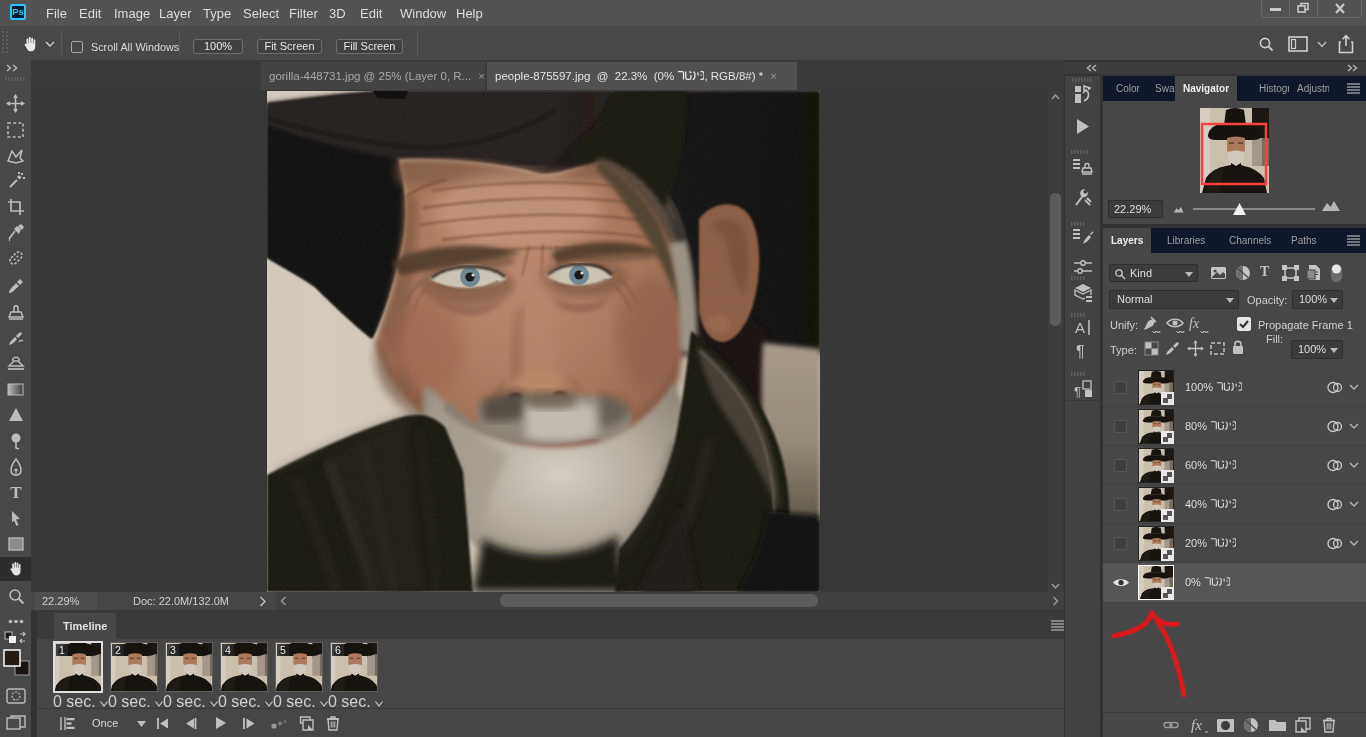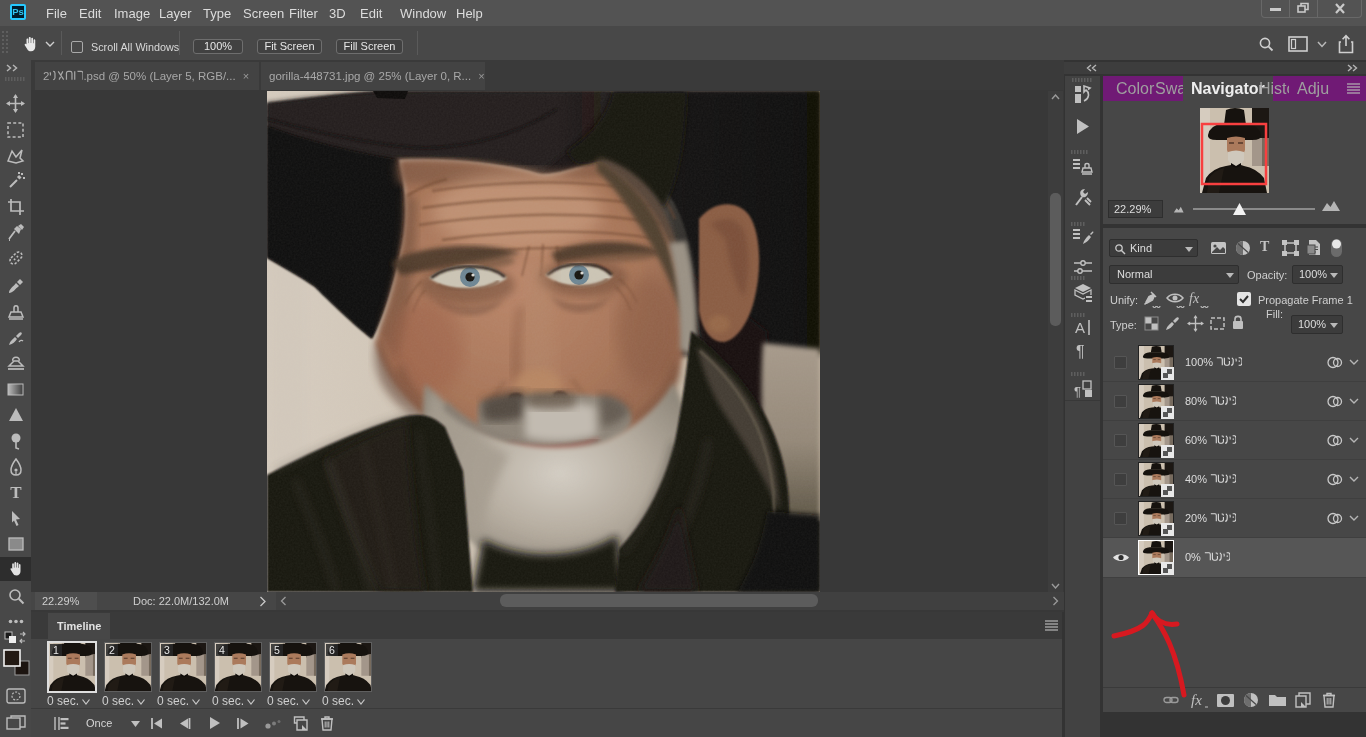--- a/index.html
+++ b/index.html
@@ -26,34 +26,34 @@
 .dtab .x{color:#9a9a9a;margin-left:7px;font-size:11px}
 .dtab.act{background:#515151;color:#e4e4e4}
 
 #canvasarea{left:31px;top:90px;width:1033px;height:522px;background:#383838}
 #vscroll{position:absolute;left:1017px;top:1px;width:15px;height:501px;background:#3d3d3d}
 #vthumb{position:absolute;left:2px;top:102px;width:11px;height:133px;background:#5c5c5c;border-radius:5px}
 #statusbar{position:absolute;left:0;top:502px;width:1033px;height:18px;background:#464646;color:#cfcfcf;font-size:11px}
 #hscrollzone{position:absolute;left:245px;top:0;width:788px;height:18px;background:#404040}
 #hthumb{position:absolute;left:224px;top:2px;width:318px;height:13px;background:#5c5c5c;border-radius:6px}
 
-#timeline{left:31px;top:612px;width:1031px;height:125px;background:#000000}
+#timeline{left:37px;top:612px;width:1031px;height:125px;background:#000000}
 #tltabrow{position:absolute;left:0;top:0;width:1031px;height:27px;background:#3a3a3a}
 #tltab{position:absolute;left:17px;top:1px;height:26px;background:#474747;color:#e2e2e2;font-size:11px;font-weight:bold;line-height:26px;padding:0 9px}
 #tlframes{position:absolute;left:0;top:27px;width:1031px;height:69px;background:#464646}
 #tlctrl{position:absolute;left:0;top:96px;width:1031px;height:29px;background:#464646;border-top:1px solid #3a3a3a}
 .frame{position:absolute;top:4px;width:46px;height:48px;background:#2a2a2a;outline:1px solid #5f5f5f}
 .frame .num{position:absolute;left:1px;top:1px;background:rgba(40,40,40,.85);color:#e8e8e8;font-size:10.5px;padding:0 3px;z-index:3}
-.fdur{position:absolute;top:56px;color:#cfcfcf;font-size:12px;height:13px;line-height:13px}
+.fdur{position:absolute;top:56px;color:#cfcfcf;font-size:16px;height:13px;line-height:13px}
 
 #dock{left:1064px;top:60px;width:302px;height:677px;background:#333}
 #dockbar{position:absolute;left:0;top:2px;width:302px;height:12px;background:#3d3d3d;color:#b9b9b9}
 #strip{position:absolute;left:1px;top:16px;width:35px;height:661px;background:#424242}
 #pcol{position:absolute;left:39px;top:16px;width:263px}
-.ptabs{position:relative;height:25px;background:#701a75;color:#9f9f9f;font-size:16px}
+.ptabs{position:relative;height:25px;background:#0f172a;color:#9f9f9f;font-size:10px}
 .ptab{position:absolute;top:0;height:25px;line-height:25px;padding:0 8px;white-space:nowrap;overflow:hidden}
 .ptab.act{background:#474747;color:#eee;font-weight:bold}
 .pbody{position:relative;background:#474747;font-size:11px;color:#cfcfcf}
 .combo{position:absolute;background:#3c3c3c;border:1px solid #2e2e2e;border-radius:2px;color:#dedede;font-size:11px}
 .combo .cv2{position:absolute;right:4px;top:7px}
 .lrow{position:absolute;left:0;width:263px;height:39px;border-bottom:1px solid #3f3f3f;color:#dcdcdc;font-size:11px}
 .lthumb{position:absolute;left:36px;top:3px;width:34px;height:33px;background:#b9ad9e;outline:1px solid #222}
 .lcheck{position:absolute;left:11px;top:13px;width:13px;height:13px;background:#3e3e3e;border:1px solid #555;border-radius:1px}
 .sfbadge{position:absolute;right:-1px;bottom:-1px;width:13px;height:13px;background:#e8e8e8}
 #larrow{left:1064px;top:60px;width:302px;height:677px;pointer-events:none}
@@ -82,21 +82,21 @@
 </defs>
 </svg>
 
 <div class="abs" id="menubar">
   <div class="abs" id="pslogo">Ps</div>
   <div class="mi" style="left:46px">File</div>
   <div class="mi" style="left:79px">Edit</div>
   <div class="mi" style="left:114px">Image</div>
   <div class="mi" style="left:159px">Layer</div>
   <div class="mi" style="left:203px">Type</div>
-  <div class="mi" style="left:243px">Screen</div>
+  <div class="mi" style="left:243px">Select</div>
   <div class="mi" style="left:289px">Filter</div>
   <div class="mi" style="left:329px">3D</div>
   <div class="mi" style="left:360px">Edit</div>
   <div class="mi" style="left:400px">Window</div>
   <div class="mi" style="left:456px">Help</div>
   <div class="abs" id="winbtns">
     <div><svg width="27" height="17">
             <rect x="8" y="8" width="11" height="3" fill="#c9c9c9"></rect>
           </svg></div>
     <div><svg width="27" height="17">
@@ -291,31 +291,30 @@
         <rect x="1" y="1" width="18" height="14" rx="2" fill="none" stroke="#bcbcbc" stroke-width="1.4"></rect>
         <circle cx="10" cy="8" r="4" fill="none" stroke="#bcbcbc" stroke-width="1.2" stroke-dasharray="2 1.5"></circle>
       </svg>
   <svg class="abs" style="left:6px;top:655px" width="20" height="16">
         <rect x="1" y="3" width="13" height="11" fill="none" stroke="#bcbcbc" stroke-width="1.4"></rect>
         <path d="M5 3 V1 H19 V12 H14" fill="none" stroke="#bcbcbc" stroke-width="1.4"></path>
       </svg>
 </div>
 
 <div class="abs" id="tabbar">
-  <div class="dtab" style="left:4px;width:224px">2<svg width="34" height="11" viewBox="0 0 37 11" style="vertical-align:-1px">
-          <g stroke="#a8a8a8" stroke-width="1.3" fill="none">
-            <path d="M1,2 Q2,3 1.5,5.5"></path>
-            <path d="M4.5,1 Q6.5,1 6.5,3 V8 Q6.5,10 4.5,10"></path>
-            <path d="M10,1 L16,10 M15,1 L13,5 M11,10 L12.5,7"></path>
-            <path d="M19,10 V3 Q19,1 21,1 H23 Q25,1 25,3 V10"></path>
-            <path d="M28,1 V10"></path>
-            <path d="M31,1 H35 Q37,1 37,3 V10"></path>
-          </g>
-        </svg>.psd @ 50% (Layer 5, RGB/...<span class="x">×</span></div>
   <div class="dtab" style="left:230px;width:224px">gorilla-448731.jpg @ 25% (Layer 0, R...<span class="x">×</span></div>
+  <div class="dtab act" style="left:456px;width:310px"><span style="color:#e2e2e2">people-875597.jpg&nbsp; @&nbsp; 22.3%&nbsp; (0% <svg width="27" height="11" viewBox="0 0 31 11" style="vertical-align:-1px">
+            <g stroke="#e4e4e4" stroke-width="1.5" fill="none">
+              <path d="M1,1 H6 Q7.5,1 7.5,3 V10"></path>
+              <path d="M10,1 V7 Q10,10 12,10 H14 Q16,10 16,8 V5 M16,3 Q16,1 14,1.5"></path>
+              <path d="M19,1 L20.5,3 V6 Q20.5,10 18,10"></path>
+              <path d="M23.5,2 Q24.5,3 24,5.5"></path>
+              <path d="M27,1 H29.5 Q31,2 31,4 V7 Q31,9 29.5,10 H27 M27,5 H28.5"></path>
+            </g>
+          </svg>, RGB/8#) *</span><span class="x">×</span></div>
 </div>
 
 <div class="abs" id="canvasarea">
   <div class="abs" id="photo" style="left:236px;top:1px;width:553px;height:501px;background:#c9bcab">
   <svg width="553" height="501" viewBox="0 0 553 501">
     <defs>
       <linearGradient id="bgg" x1="0" y1="0" x2="1" y2="0">
         <stop offset="0" stop-color="#d7cdc0"></stop>
               <stop offset=".5" stop-color="#cdc1b0"></stop>
         <stop offset="1" stop-color="#c3b5a2"></stop>
@@ -747,21 +746,21 @@
           <rect x="10" y="2" width="8" height="8" fill="none" stroke="#c0c0c0" stroke-width="1.3"></rect>
           <text x="1" y="17" font-size="13" fill="#c0c0c0" font-family="Liberation Sans">¶</text>
           <rect x="12" y="11" width="7" height="7" fill="#c0c0c0"></rect>
         </svg>
   </div>
 
   <div id="pcol">
     <div class="ptabs">
       <div class="ptab" style="left:5px">Color</div>
       <div class="ptab" style="left:44px;width:36px;padding-right:0">Swatch</div>
-      <div class="ptab act" style="left:80px">Navigator</div>
+      <div class="ptab act" style="left:72px">Navigator</div>
       <div class="ptab" style="left:148px;width:38px;padding-right:0">Histogr</div>
       <div class="ptab" style="left:186px;width:40px;padding-right:0">Adjustm</div>
       <svg style="position:absolute;right:6px;top:7px" width="13" height="11">
             <g stroke="#b5b5b5" stroke-width="1.2">
               <path d="M0 1 H13"></path>
               <path d="M0 4 H13"></path>
               <path d="M0 7 H13"></path>
               <path d="M0 10 H13"></path>
             </g>
           </svg>
@@ -779,20 +778,34 @@
       <svg class="abs" style="left:128px;top:100px" width="17" height="16">
               <path d="M8.5 2 L15 14 H2 Z" fill="#f2f2f2"></path>
             </svg>
       <svg class="abs" style="left:218px;top:98px" width="20" height="13">
               <path d="M1 12 L6 4 L9.5 8 L13 2 L19 12 Z" fill="#b5b5b5"></path>
             </svg>
     </rect></div>
   </div>
 
   <div id="pcol2" style="position:absolute;left:39px;top:168px;width:263px">
+    <div class="ptabs">
+      <div class="ptab act" style="left:0px">Layers</div>
+      <div class="ptab" style="left:56px">Libraries</div>
+      <div class="ptab" style="left:118px">Channels</div>
+      <div class="ptab" style="left:180px">Paths</div>
+      <svg style="position:absolute;right:6px;top:7px" width="13" height="11">
+            <g stroke="#b5b5b5" stroke-width="1.2">
+              <path d="M0 1 H13"></path>
+              <path d="M0 4 H13"></path>
+              <path d="M0 7 H13"></path>
+              <path d="M0 10 H13"></path>
+            </g>
+          </svg>
+    </div>
     <div class="pbody" style="height:484px">
 
       <div class="combo" style="left:6px;top:11px;width:89px;height:18px">
         <svg style="position:absolute;left:4px;top:3px" width="12" height="12">
               <circle cx="5" cy="5" r="3.2" fill="none" stroke="#c9c9c9" stroke-width="1.3"></circle>
               <path d="M7.5 7.5 L11 11" stroke="#c9c9c9" stroke-width="1.4"></path>
             </svg>
         <span style="position:absolute;left:20px;top:2px">Kind</span>
         <svg class="cv2" width="8" height="5" viewBox="0 0 8 5">
               <path d="M0 0 L4 5 L8 0" fill="#b9b9b9"></path>

